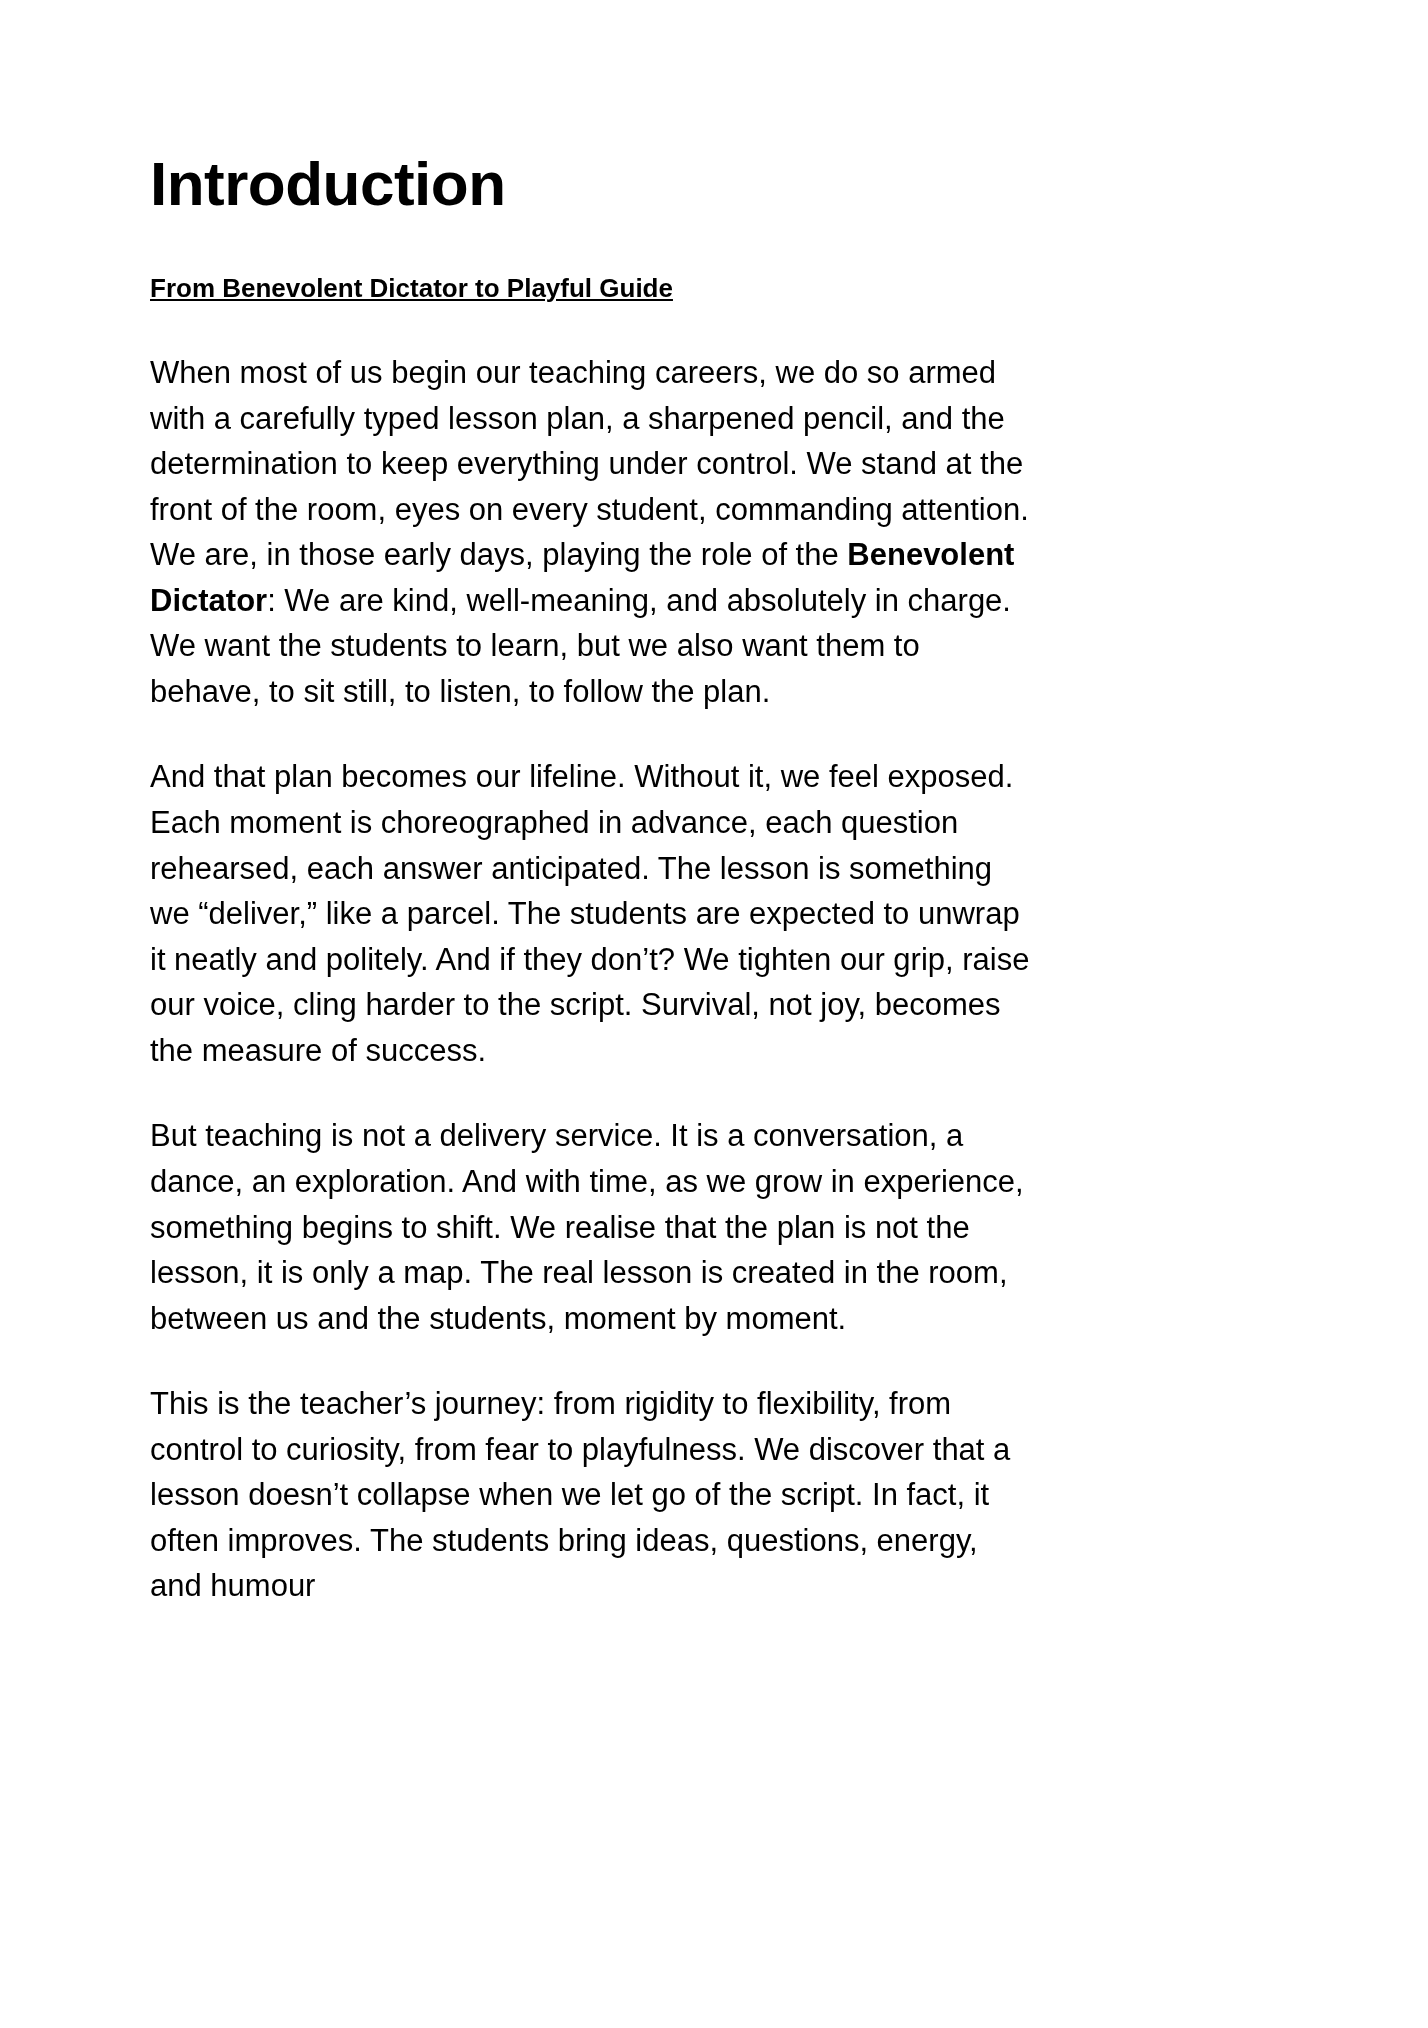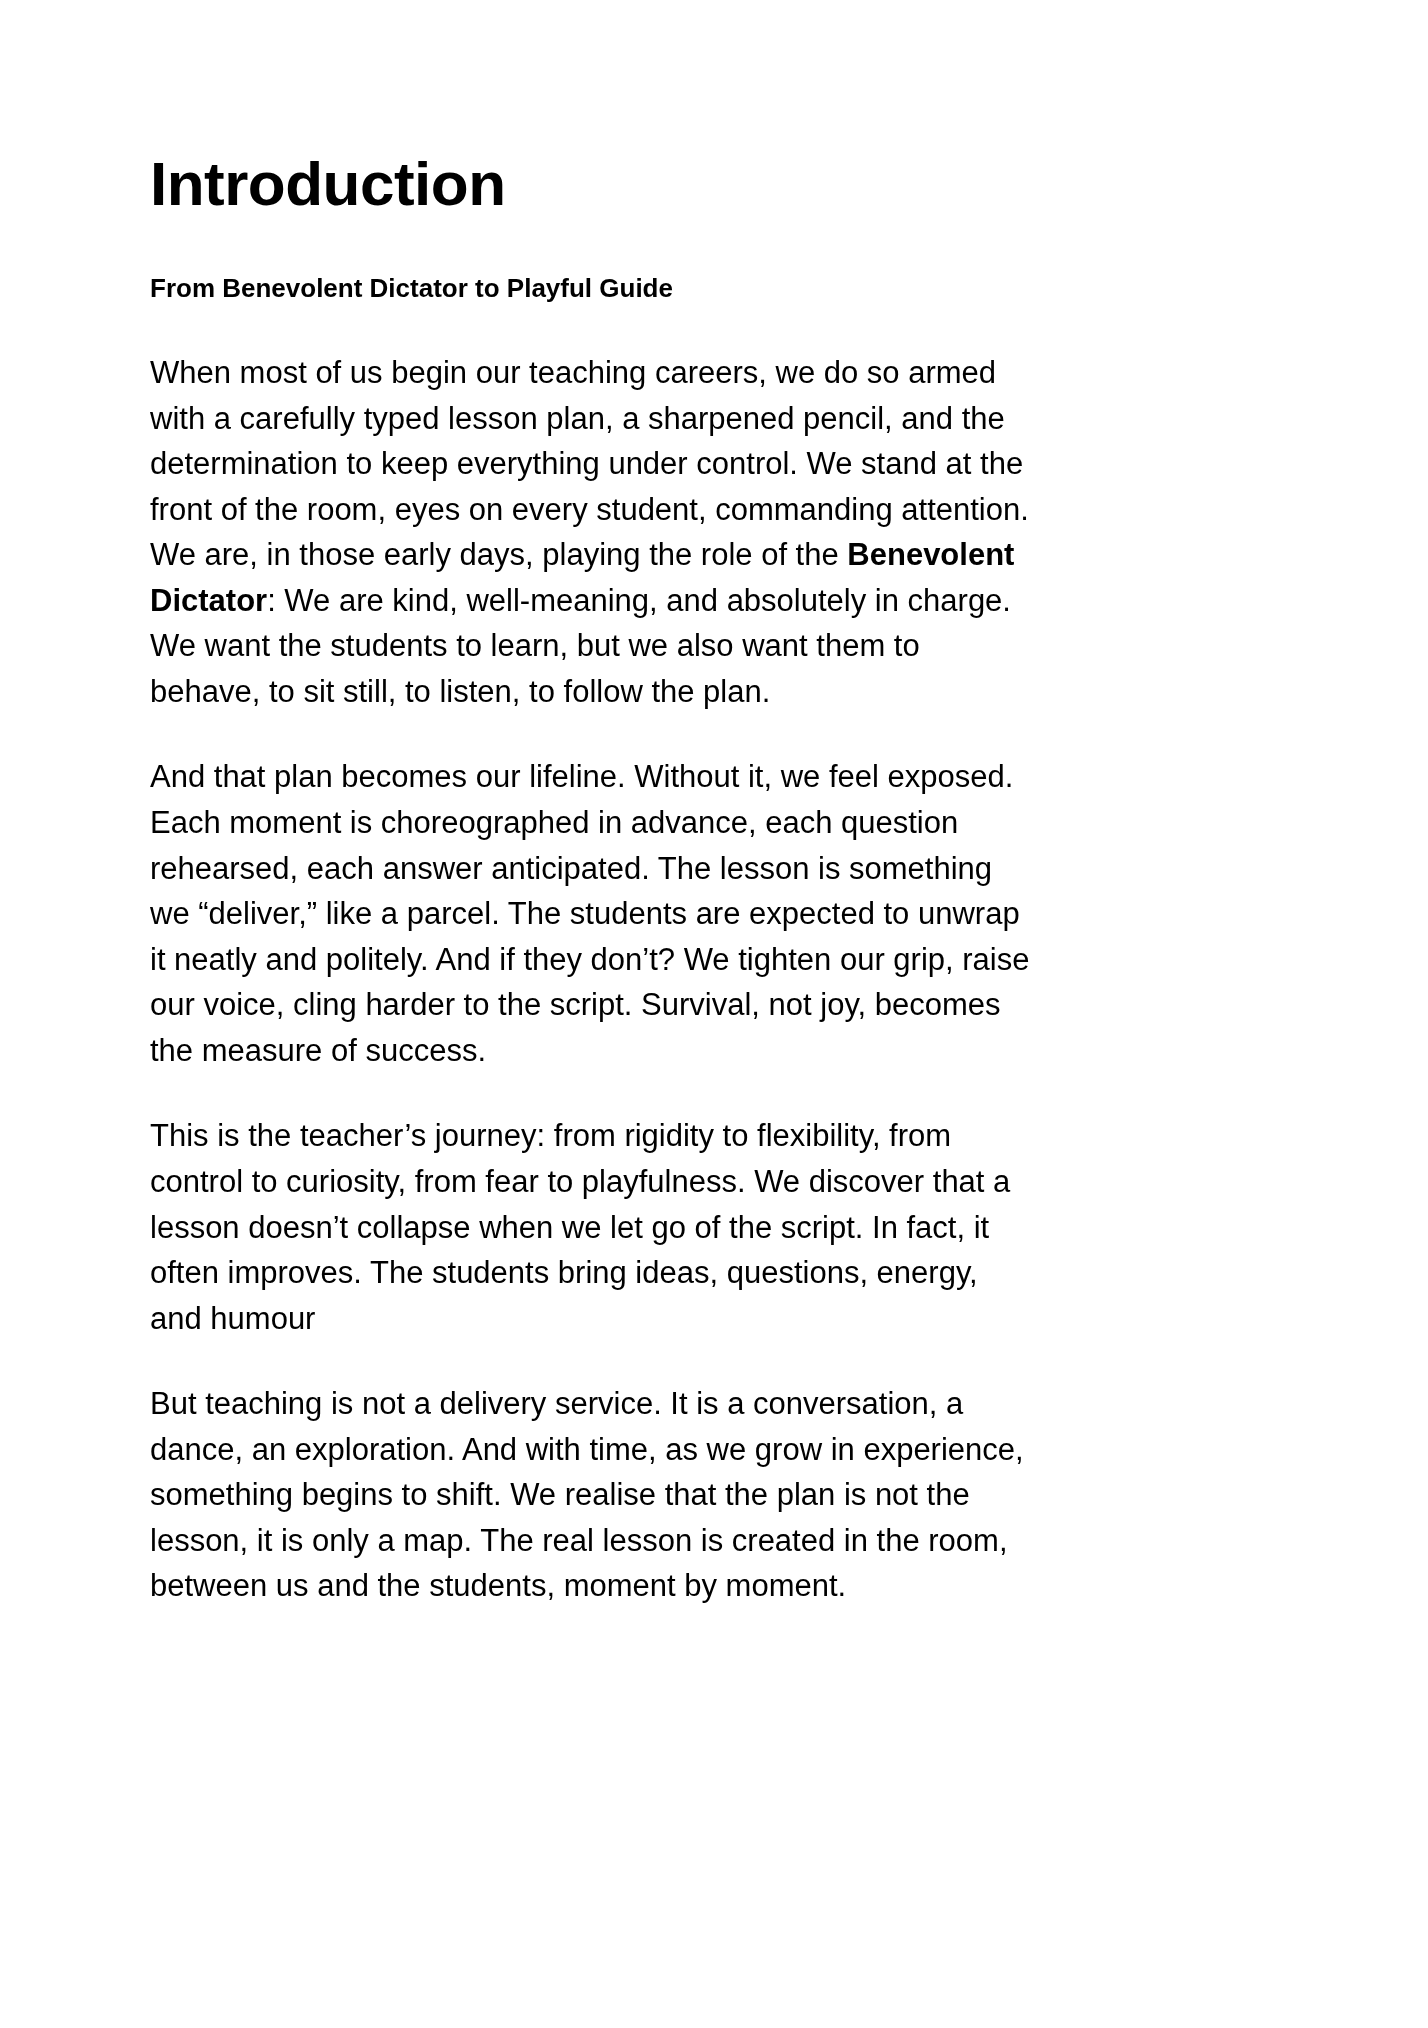--- a/index.html
+++ b/index.html
@@ -27,20 +27,21 @@
     font-weight: bold;
     letter-spacing: -0.5px;
     line-height: 1.1;
     margin: 0 0 54px 0;
   }
   .doc-subtitle {
     font-size: 26px;
     font-weight: bold;
     line-height: 1.3;
     margin: 0 0 44px 0;
+    text-decoration: underline;
   }
   .para {
     font-size: 31px;
     line-height: 1.47;
     margin: 0 0 40px 0;
     max-width: 1135px;
     text-align: left;
   }
   .para b {
     font-weight: bold;
@@ -48,16 +49,16 @@
 </style>
 </head>
 <body>
 
 <div class="page">
   <h1 class="doc-title">Introduction</h1>
   <h2 class="doc-subtitle">From Benevolent Dictator to Playful Guide</h2>
   <div class="body-text">
     <p class="para">When most of us begin our teaching careers, we do so armed with a carefully typed lesson plan, a sharpened pencil, and the determination to keep everything under control. We stand at the front of the room, eyes on every student, commanding attention. We are, in those early days, playing the role of the <b>Benevolent Dictator</b>: We are kind, well-meaning, and absolutely in charge. We want the students to learn, but we also want them to behave, to sit still, to listen, to follow the plan.</p>
     <p class="para">And that plan becomes our lifeline. Without it, we feel exposed. Each moment is choreographed in advance, each question rehearsed, each answer anticipated. The lesson is something we “deliver,” like a parcel. The students are expected to unwrap it neatly and politely. And if they don’t? We tighten our grip, raise our voice, cling harder to the script. Survival, not joy, becomes the measure of success.</p>
+    <p class="para">But teaching is not a delivery service. It is a conversation, a dance, an exploration. And with time, as we grow in experience, something begins to shift. We realise that the plan is not the lesson, it is only a map. The real lesson is created in the room, between us and the students, moment by moment.</p>
     <p class="para">This is the teacher’s journey: from rigidity to flexibility, from control to curiosity, from fear to playfulness. We discover that a lesson doesn’t collapse when we let go of the script. In fact, it often improves. The students bring ideas, questions, energy, and humour</p>
-    <p class="para">But teaching is not a delivery service. It is a conversation, a dance, an exploration. And with time, as we grow in experience, something begins to shift. We realise that the plan is not the lesson, it is only a map. The real lesson is created in the room, between us and the students, moment by moment.</p>
   </div>
 </div>
 
 </body></html>

